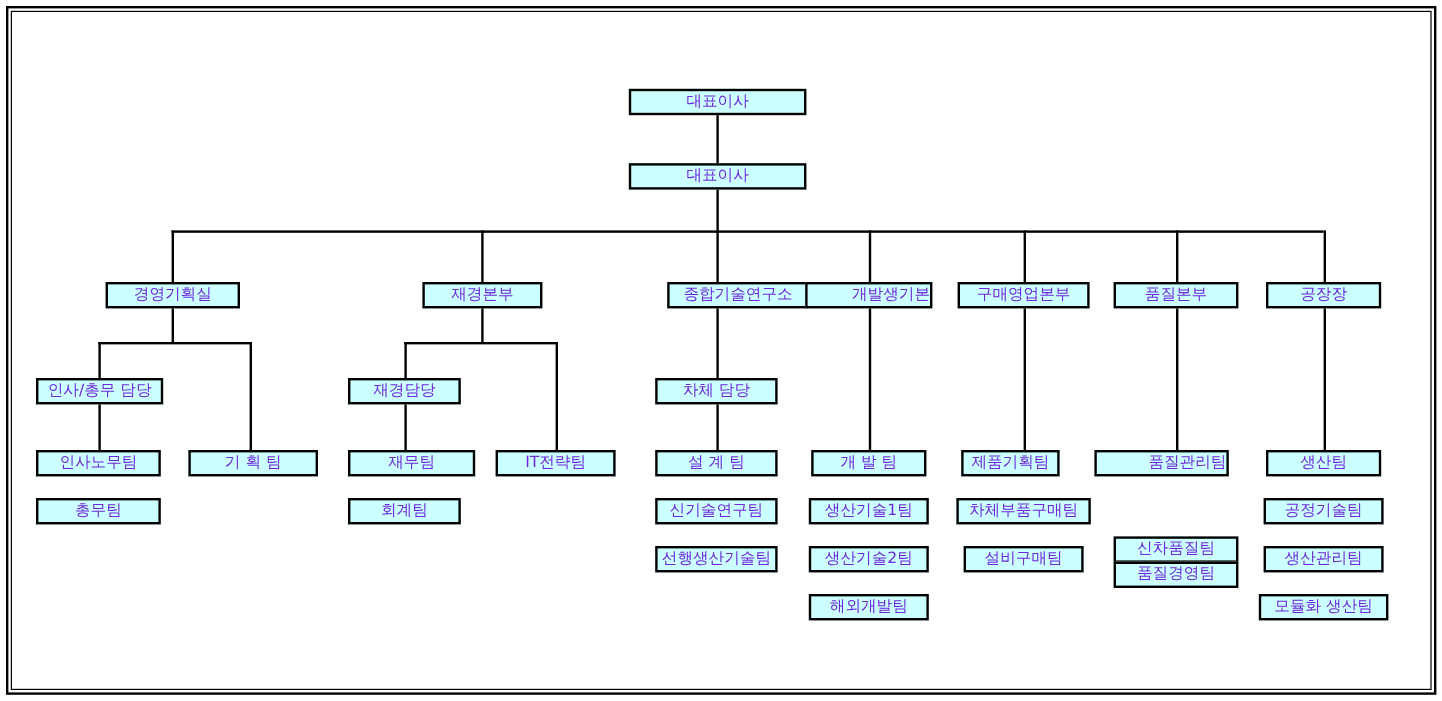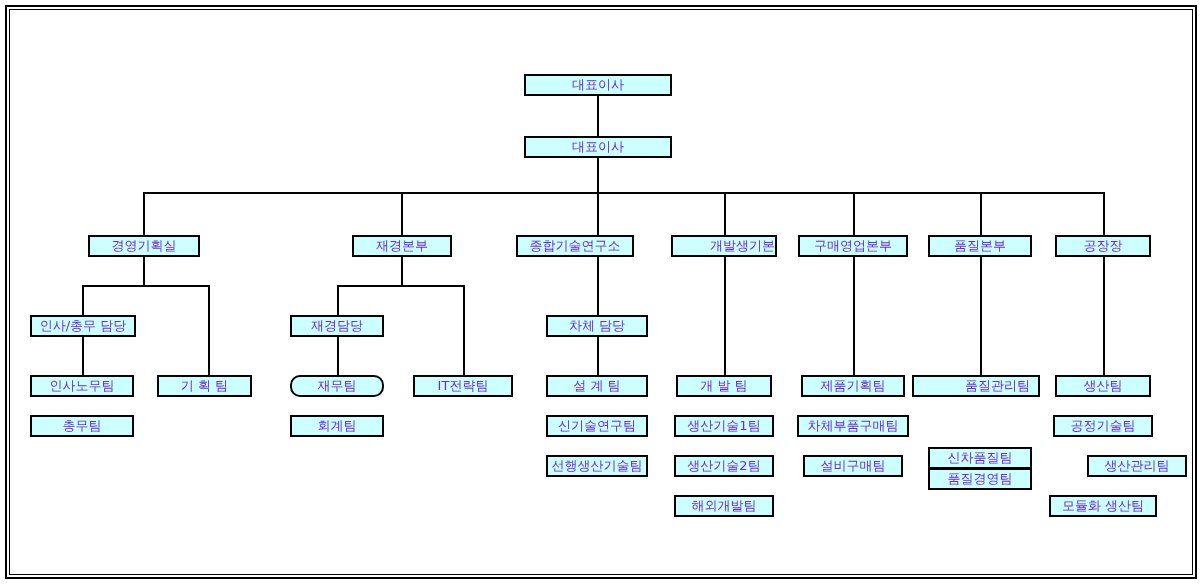--- a/index.html
+++ b/index.html
@@ -94,73 +94,73 @@
   <div class="ln v" style="left:143px; top:192px; height:43px;"></div>
   <div class="ln v" style="left:401px; top:192px; height:43px;"></div>
   <div class="ln v" style="left:597px; top:192px; height:43px;"></div>
   <div class="ln v" style="left:724px; top:192px; height:43px;"></div>
   <div class="ln v" style="left:853px; top:192px; height:43px;"></div>
   <div class="ln v" style="left:980px; top:192px; height:43px;"></div>
   <div class="ln v" style="left:1103px; top:192px; height:43px;"></div>
 
   <div class="box" style="left:88px; top:235px; width:112px;">경영기획실</div>
   <div class="box" style="left:352px; top:235px; width:100px;">재경본부</div>
-  <div class="box" style="left:516px; top:235px; width:118px;">종합기술연구소</div>
+  <div class="box" style="left:556px; top:235px; width:118px;">종합기술연구소</div>
   <div class="box" style="left:671px; top:235px; width:106px;padding-left:37px;">개발생기본부</div>
   <div class="box" style="left:798px; top:235px; width:110px;">구매영업본부</div>
   <div class="box" style="left:928px; top:235px; width:104px;">품질본부</div>
   <div class="box" style="left:1055px; top:235px; width:96px;">공장장</div>
 
   <div class="ln v" style="left:143px; top:257px; height:28px;"></div>
   <div class="ln h" style="left:82px; top:285px; width:128px;"></div>
   <div class="ln v" style="left:82px; top:285px; height:30px;"></div>
   <div class="ln v" style="left:208px; top:285px; height:90px;"></div>
 
   <div class="box" style="left:30px; top:315px; width:106px;">인사/총무 담당</div>
   <div class="ln v" style="left:82px; top:337px; height:38px;"></div>
 
   <div class="box" style="left:30px; top:375px; width:104px;">인사노무팀</div>
-  <div class="box" style="left:157px; top:375px; width:95px;">기 획 팀</div>
+  <div class="box" style="left:157px; top:375px; width:108px;">기 획 팀</div>
   <div class="box" style="left:30px; top:415px; width:104px;">총무팀</div>
 
   <div class="ln v" style="left:401px; top:257px; height:28px;"></div>
   <div class="ln h" style="left:337px; top:285px; width:128px;"></div>
   <div class="ln v" style="left:337px; top:285px; height:30px;"></div>
   <div class="ln v" style="left:463px; top:285px; height:90px;"></div>
 
   <div class="box" style="left:290px; top:315px; width:94px;">재경담당</div>
   <div class="ln v" style="left:337px; top:337px; height:38px;"></div>
 
-  <div class="box" style="left:290px; top:375px; width:94px;border-radius:10px;">재무팀</div>
+  <div class="box" style="left:290px; top:375px; width:106px;">재무팀</div>
   <div class="box" style="left:413px; top:375px; width:100px;">IT전략팀</div>
   <div class="box" style="left:290px; top:415px; width:94px;">회계팀</div>
 
   <div class="ln v" style="left:597px; top:257px; height:58px;"></div>
   <div class="box" style="left:546px; top:315px; width:102px;">차체 담당</div>
   <div class="ln v" style="left:597px; top:337px; height:38px;"></div>
 
   <div class="box" style="left:546px; top:375px; width:102px;">설 계 팀</div>
   <div class="box" style="left:546px; top:415px; width:102px;">신기술연구팀</div>
   <div class="box" style="left:546px; top:455px; width:102px;">선행생산기술팀</div>
 
   <div class="ln v" style="left:724px; top:257px; height:118px;"></div>
   <div class="box" style="left:676px; top:375px; width:96px;">개 발 팀</div>
   <div class="box" style="left:674px; top:415px; width:100px;">생산기술1팀</div>
   <div class="box" style="left:674px; top:455px; width:100px;">생산기술2팀</div>
   <div class="box" style="left:674px; top:495px; width:100px;">해외개발팀</div>
 
   <div class="ln v" style="left:853px; top:257px; height:118px;"></div>
-  <div class="box" style="left:801px; top:375px; width:104px;">제품기획팀</div>
+  <div class="box" style="left:801px; top:375px; width:82px;">제품기획팀</div>
   <div class="box" style="left:797px; top:415px; width:112px;">차체부품구매팀</div>
   <div class="box" style="left:803px; top:455px; width:100px;">설비구매팀</div>
 
   <div class="ln v" style="left:980px; top:257px; height:118px;"></div>
-  <div class="box" style="left:912px; top:375px; width:128px;padding-left:43px;">품질관리팀</div>
+  <div class="box" style="left:912px; top:375px; width:112px;padding-left:43px;">품질관리팀</div>
   <div class="box" style="left:928px; top:415px; width:104px;margin-top:32px;">신차품질팀</div>
   <div class="box" style="left:928px; top:455px; width:104px;margin-top:13px;">품질경영팀</div>
 
   <div class="ln v" style="left:1103px; top:257px; height:118px;"></div>
   <div class="box" style="left:1055px; top:375px; width:96px;">생산팀</div>
   <div class="box" style="left:1053px; top:415px; width:100px;">공정기술팀</div>
-  <div class="box" style="left:1053px; top:455px; width:100px;margin-left:34px;">생산관리팀</div>
+  <div class="box" style="left:1053px; top:455px; width:100px;">생산관리팀</div>
   <div class="box" style="left:1049px; top:495px; width:108px;">모듈화 생산팀</div>
 
 </div>
 
 </body></html>

